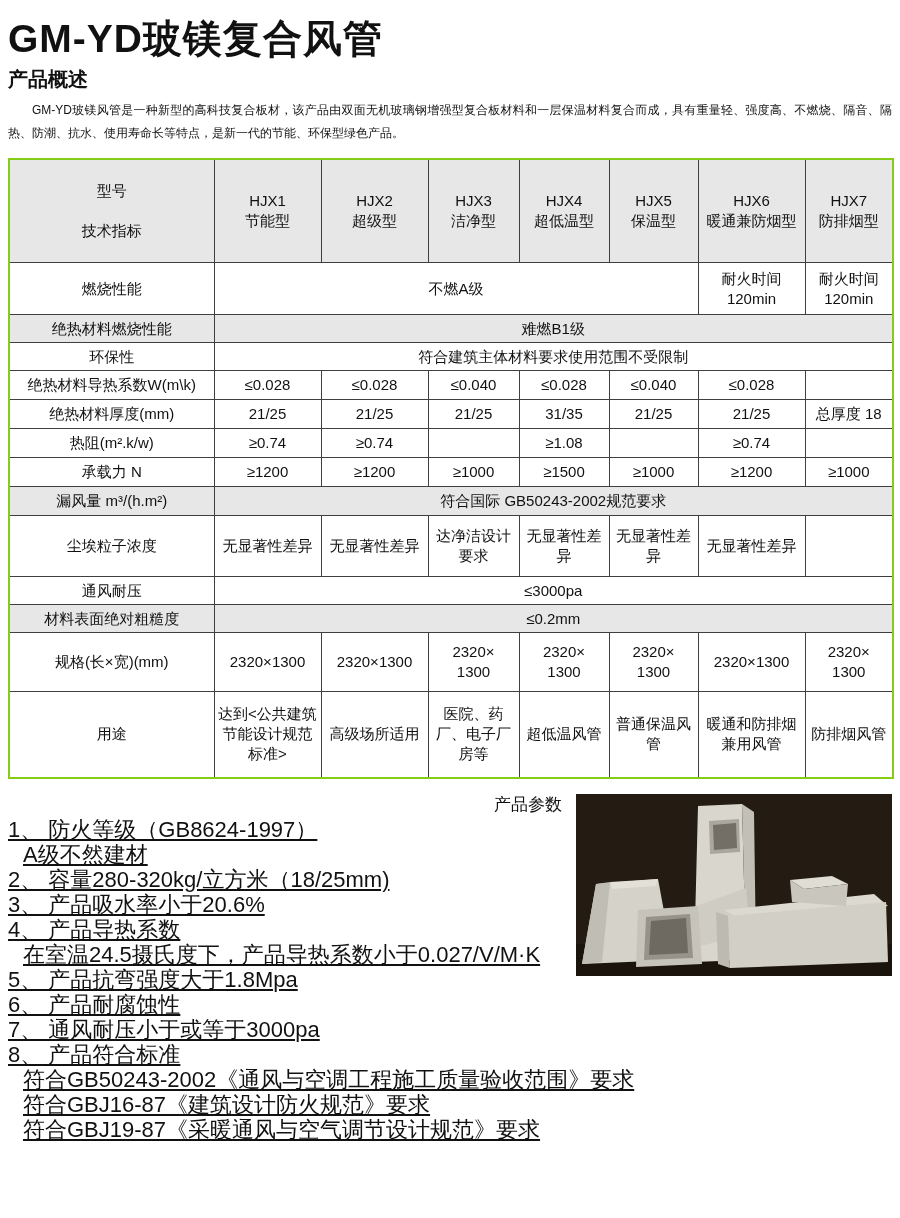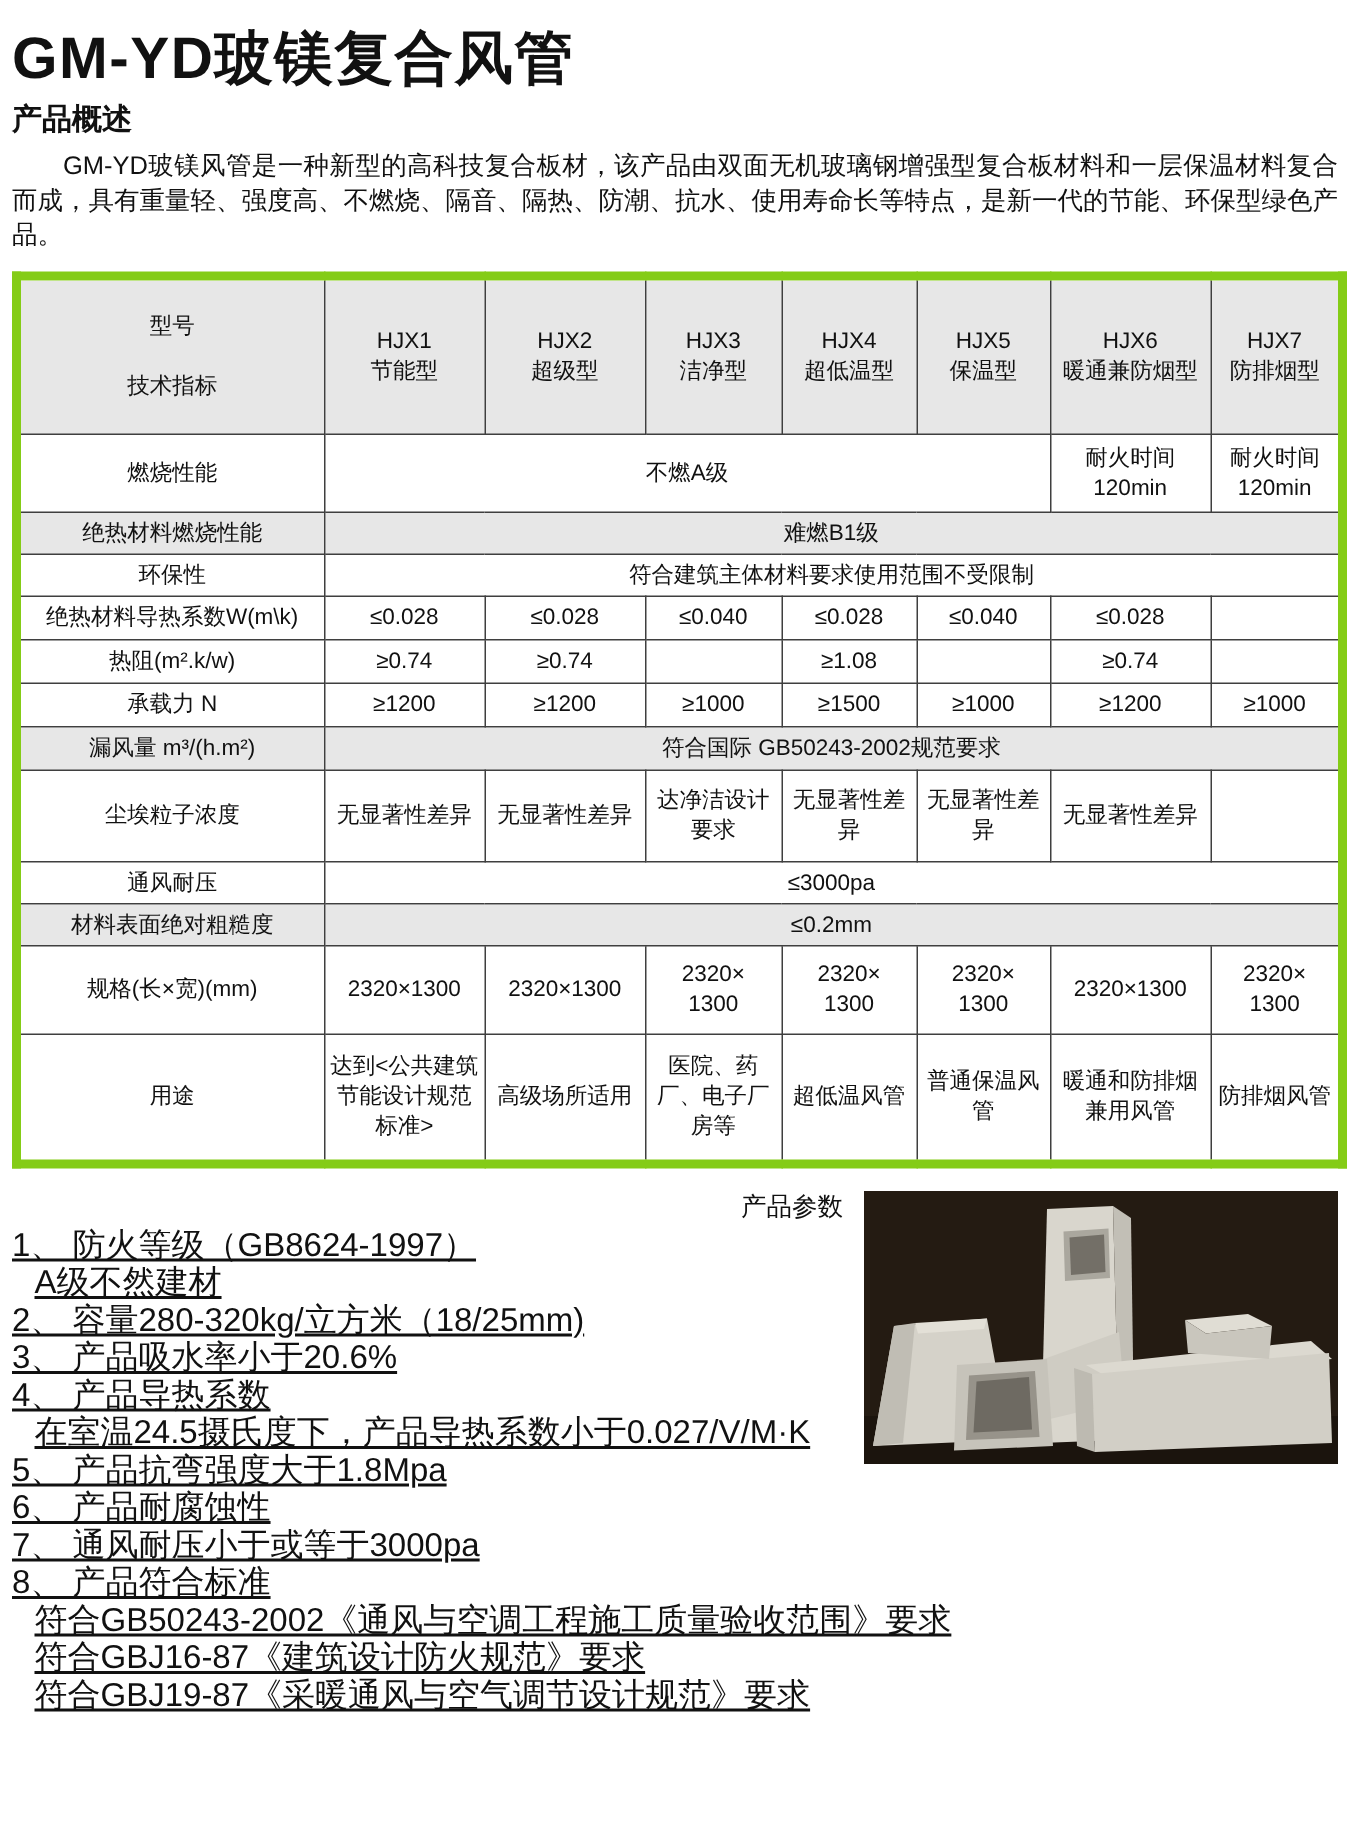--- a/index.html
+++ b/index.html
@@ -10,26 +10,26 @@
     color: #111;
   }
   .page { width: 900px; padding: 10px 8px 6px 8px; }
   h1[data-name="page-title"] {
     font-size: 39px; font-weight: 700; letter-spacing: 1px; margin: 2px 0 0 0;
   }
   h2[data-name="overview-heading"] {
     font-size: 20px; font-weight: 600; margin: 0 0 6px 0;
   }
   p.intro {
-    font-size: 17px; line-height: 23px; text-indent: 2em;
+    font-size: 12px; line-height: 23px; text-indent: 2em;
     margin: 0 0 13px 0; text-align: justify;
   }
   table.spec {
     width: 884px; border-collapse: collapse; table-layout: fixed;
-    border: 6px solid #84cc16;
+    border: 2px solid #84cc16;
   }
   table.spec td {
     border: 1px solid #3f3f3f;
     text-align: center; vertical-align: middle;
     font-size: 15px; line-height: 20px;
     padding: 1px 2px;
     white-space: pre-line;
     overflow: hidden;
   }
   tr.shaded td { background: #e7e7e7; }
@@ -108,20 +108,30 @@
         <td data-name="row-label">绝热材料导热系数W(m\k)</td>
         <td data-name="cell">≤0.028</td>
         <td data-name="cell">≤0.028</td>
         <td data-name="cell">≤0.040</td>
         <td data-name="cell">≤0.028</td>
         <td data-name="cell">≤0.040</td>
         <td data-name="cell">≤0.028</td>
         <td data-name="cell"></td>
       </tr>
 
+      <tr class="r-md" data-name="row-insulation-thickness">
+        <td data-name="row-label">绝热材料厚度(mm)</td>
+        <td data-name="cell">21/25</td>
+        <td data-name="cell">21/25</td>
+        <td data-name="cell">21/25</td>
+        <td data-name="cell">31/35</td>
+        <td data-name="cell">21/25</td>
+        <td data-name="cell">21/25</td>
+        <td data-name="cell">总厚度 18</td>
+      </tr>
 
       <tr class="r-md" data-name="row-thermal-resistance">
         <td data-name="row-label">热阻(m².k/w)</td>
         <td data-name="cell">≥0.74</td>
         <td data-name="cell">≥0.74</td>
         <td data-name="cell"></td>
         <td data-name="cell">≥1.08</td>
         <td data-name="cell"></td>
         <td data-name="cell">≥0.74</td>
         <td data-name="cell"></td>

